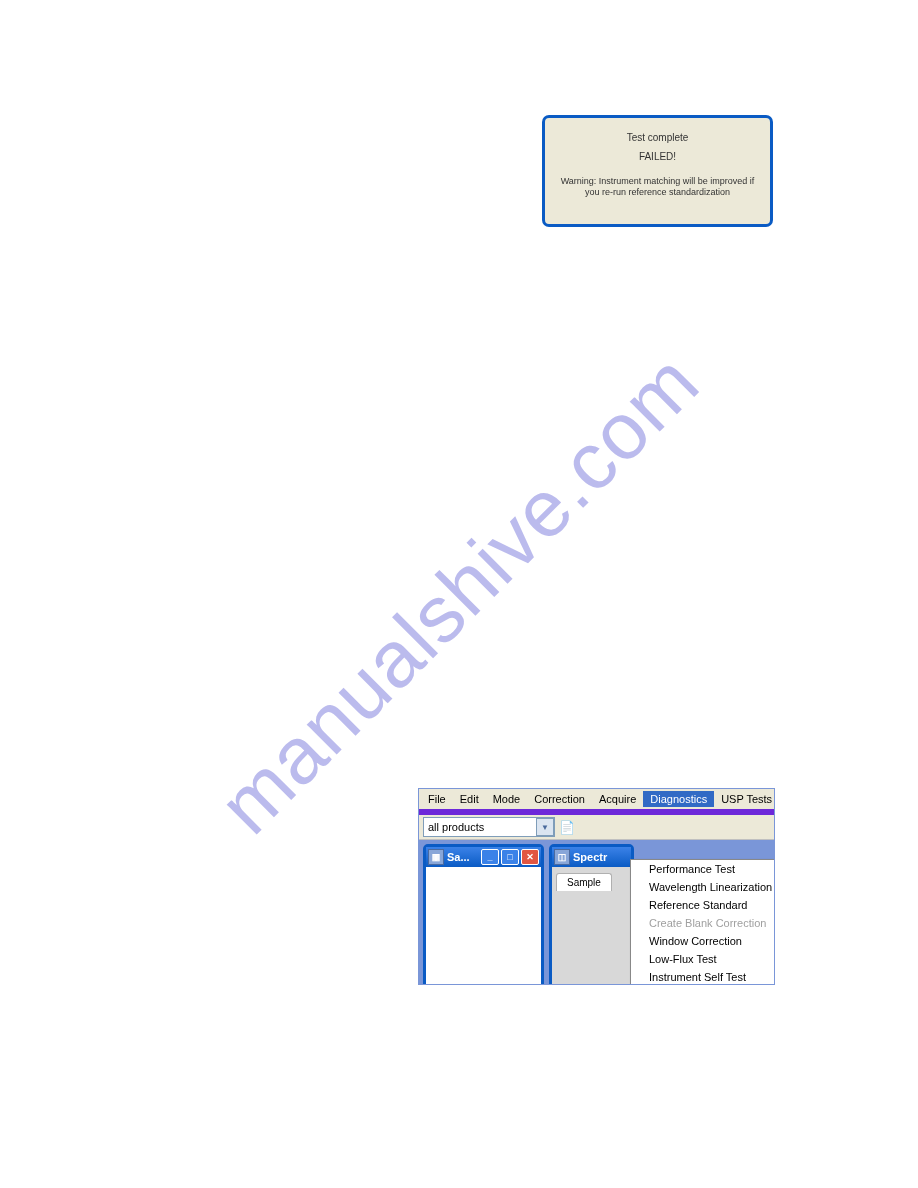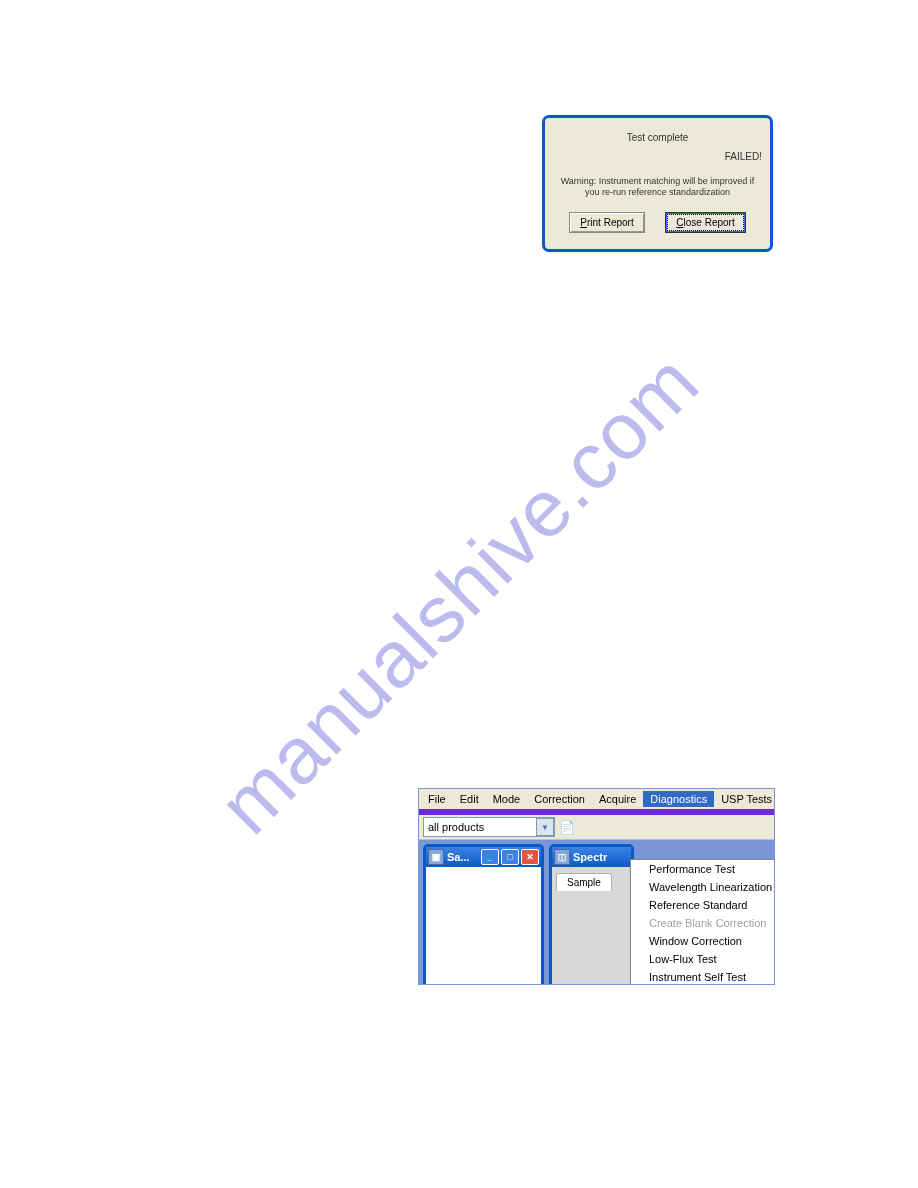--- a/index.html
+++ b/index.html
@@ -45,21 +45,21 @@
   border-radius: 4px 4px 0 0;
 }
 .dialog1-body {
   padding: 10px 8px 12px 8px;
   text-align: center;
   color: #333;
   font-size: 10px;
   border-radius: 7px;
 }
 .dialog1-body .msg1 { margin: 4px 0 8px 0; }
-.dialog1-body .msg2 { margin: 4px 0 14px 0; text-align: right; }
+.dialog1-body .msg2 { margin: 4px 0 14px 0; }
 .dialog1-body .warn { margin: 2px 6px 14px 6px; line-height: 1.2; font-size: 9px; }
 .dialog1-buttons {
   display: flex;
   justify-content: space-around;
   padding: 0 6px 4px 6px;
 }
 .xp-btn {
   background: #ece9d8;
   border: 1px solid #888;
   padding: 4px 10px;
@@ -231,24 +231,20 @@
 </head>
 <body>
 
 <div class="watermark">manualshive.com</div>
 
 <div class="dialog1">
   <div class="dialog1-body">
     <div class="msg1">Test complete</div>
     <div class="msg2">FAILED!</div>
     <div class="warn">Warning: Instrument matching will be improved if you re-run reference standardization</div>
-    <div class="dialog1-buttons">
-      <button class="xp-btn"><span class="u">P</span><span>rint Report</span></button>
-      <button class="xp-btn focused"><span class="u">C</span><span>lose Report</span></button>
-    </div>
   </div>
 </div>
 
 <div class="appwin">
   <div class="menubar">
     <div class="mitem">File</div>
     <div class="mitem">Edit</div>
     <div class="mitem">Mode</div>
     <div class="mitem">Correction</div>
     <div class="mitem">Acquire</div>

